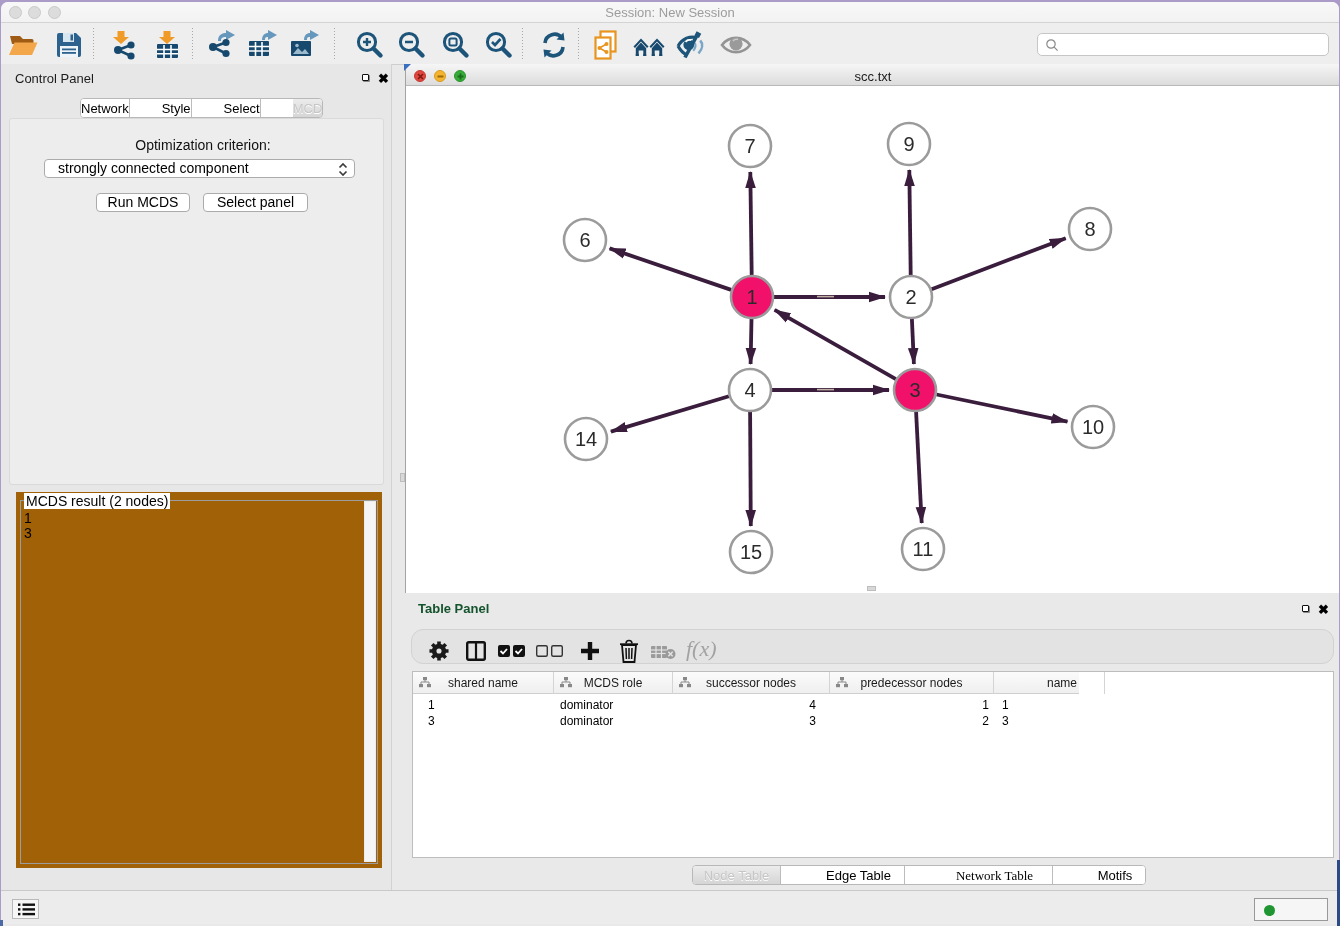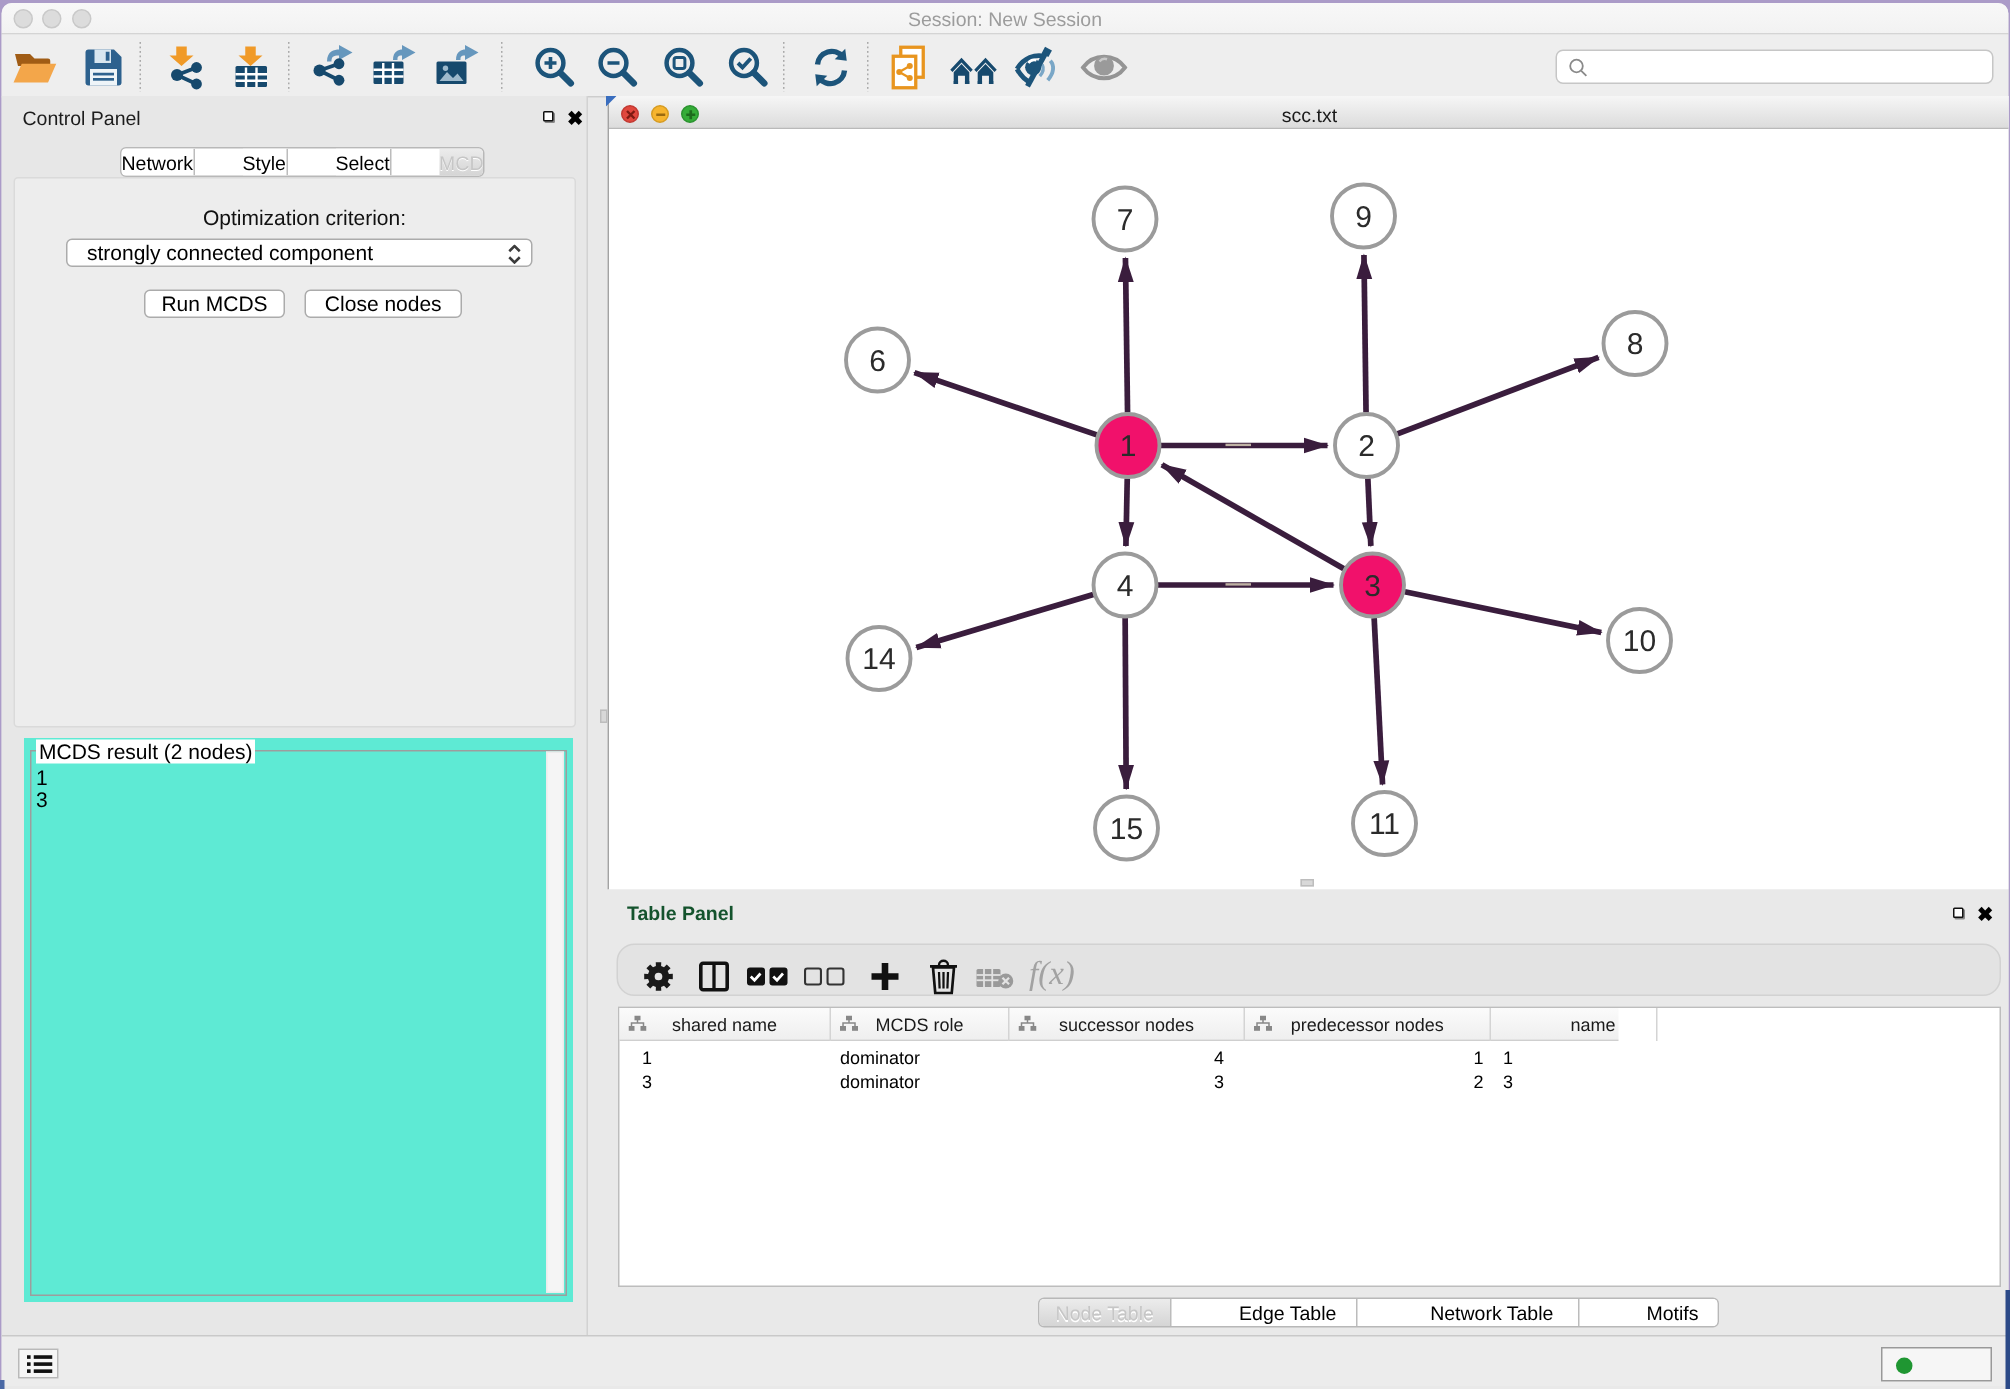--- a/index.html
+++ b/index.html
@@ -36,21 +36,21 @@
 .seg { position:absolute; display:flex; height:20px; border:1px solid #b8b8b8; border-radius:4px; overflow:hidden; background:#fff;gap:32px; }
 .seg .s { font-size:13px; color:#000; text-align:center; line-height:19px; border-right:1px solid #bcbcbc; background:#fff; }
 .seg .s:last-child { border-right:none; }
 .seg .sel { background:linear-gradient(#ececec,#d5d5d5); color:#c6c6c6; text-shadow:0 1px 0 #fff; }
 #optlabel { position:absolute; left:7px; top:73px; width:100%; text-align:center; font-size:14px; color:#111; }
 #dropdown { position:absolute; left:43px; top:95px; width:311px; height:19px; background:#fff;
   border:1px solid #ababab; border-radius:4px; font-size:14px; color:#000; line-height:17px; padding-left:13px; }
 .aqbtn { position:absolute; top:129px; height:19px; background:#fff; border:1px solid #ababab;
   border-radius:4px; font-size:14px; color:#000; text-align:center; line-height:17px; }
 
-#mcdsbox { position:absolute; left:15px; top:428px; width:366px; height:376px; background:#5eead4; }
+#mcdsbox { position:absolute; left:15px; top:428px; width:366px; height:376px; background:#a16207; }
 #mcdsbox .fs { position:absolute; left:4px; top:8px; right:4px; bottom:4px; border:1px solid #9d9d9d; }
 #mcdsbox .legend { position:absolute; left:8px; top:1px; background:#fff; padding:0 2px; font-size:14px; color:#000; }
 #mcdsbox .item { position:absolute; left:8px; font-size:14px; color:#000; }
 #mcdsbox .sb { position:absolute; right:6px; top:9px; width:12px; bottom:6px; background:#f5f5f5; border:1px solid #ececec; }
 
 #netwin { position:absolute; left:404px; top:62px; width:935px; height:529px;
   background:#fff; border-left:1px solid #a3a3a3; }
 #nettitle { position:absolute; left:0; top:0; width:100%; height:22px;
   background:linear-gradient(#f6f6f6,#dcdcdc); border-bottom:1px solid #b9b9b9; }
 #nettitle .t { position:absolute; width:100%; text-align:center; top:5px; font-size:13px; color:#1a1a1a; font-weight:500; }
@@ -249,21 +249,21 @@
       <div class="s" style="width:60px;">Select</div>
       <div class="s sel" style="width:57px;">MCDS</div>
     </div>
     <div id="dropdown">strongly connected component
       <svg class="updn2" style="position:absolute;right:6px;top:3px;" width="10" height="13" viewBox="0 0 10 13">
           <path d="M1.5 4.5 L5 1 L8.5 4.5 M1.5 8.5 L5 12 L8.5 8.5" fill="none" stroke="#3c3c3c" stroke-width="1.7"></path>
         </svg>
     </div>
     <div id="optlabel">Optimization criterion:</div>
     <div class="aqbtn" style="left:95px; width:94px;">Run MCDS</div>
-    <div class="aqbtn" style="left:202px; width:105px;">Close nodes</div>
+    <div class="aqbtn" style="left:202px; width:105px;">Select panel</div>
     <div id="mcdsbox">
       <div class="fs"></div>
       <div class="legend">MCDS result (2 nodes)</div>
       <div class="sb"></div>
       <div class="item" style="top:18px;">1</div>
       <div class="item" style="top:33px;">3</div>
     </div>
   </div>
 
   <div id="netwin">
@@ -435,21 +435,21 @@
       <div class="td" style="left:589px;top:25px;">1</div>
       <div class="td" style="left:15px;top:41px;">3</div>
       <div class="td" style="left:147px;top:41px;">dominator</div>
       <div class="td" style="left:260px;top:41px;width:143px;text-align:right;">3</div>
       <div class="td" style="left:417px;top:41px;width:159px;text-align:right;">2</div>
       <div class="td" style="left:589px;top:41px;">3</div>
     </div>
     <div class="seg" id="bottomtabs" style="left:287px; top:272px;">
       <div class="s sel" style="width:88px;">Node Table</div>
       <div class="s" style="width:92px;">Edge Table</div>
-      <div class="s" style="width:116px;">Network Table</div>
+      <div class="s" style="width:116px;font-family:Liberation Serif, serif;">Network Table</div>
       <div class="s" style="width:60px;">Motifs</div>
     </div>
   </div>
 
   <div style="position:absolute;left:399px;top:471px;width:5px;height:9px;background:#d8d8d8;border:1px solid #bdbdbd;"></div>
   <div style="position:absolute;left:866px;top:584px;width:9px;height:5px;background:#d8d8d8;border:1px solid #bdbdbd;"></div>
 
   <div id="statusbar">
     <div id="listbtn">
       <svg style="position:absolute;left:5px;top:3px;" width="17" height="13" viewBox="0 0 17 13">

